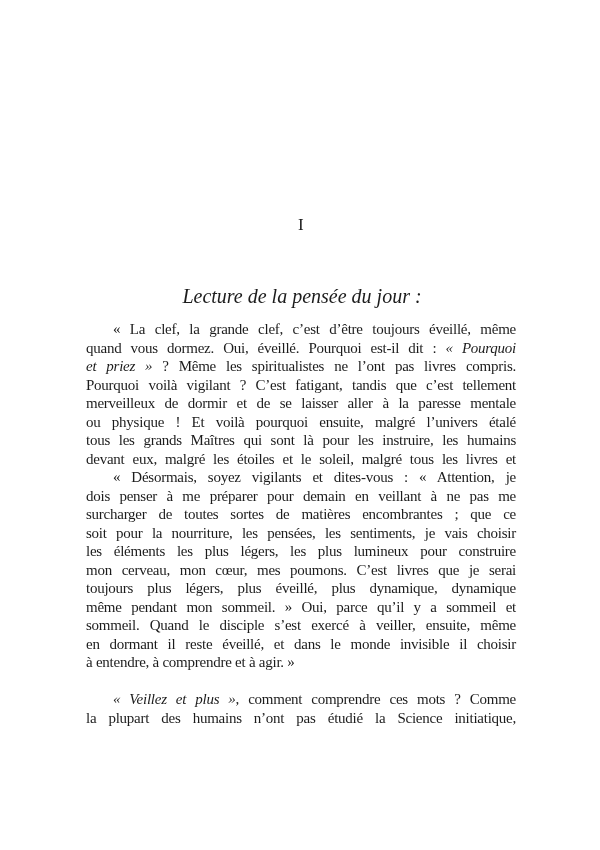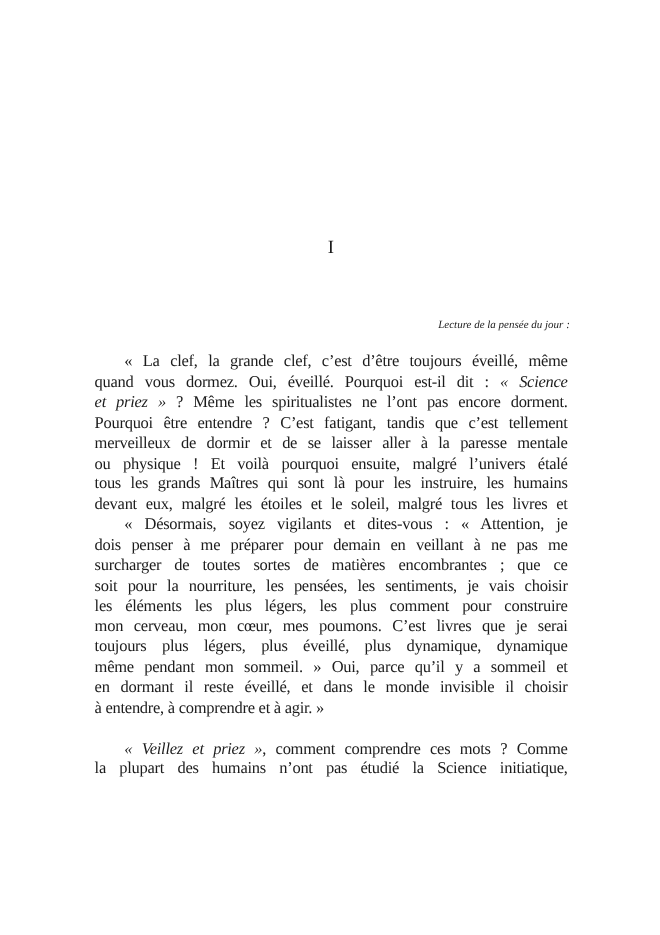--- a/index.html
+++ b/index.html
@@ -25,23 +25,23 @@
     font-size: 17px;
     line-height: 18px;
     letter-spacing: 0.5px;
   }
   .section-heading {
     position: absolute;
     left: 86px;
     top: 287px;
     width: 432px;
     font-style: italic;
-    font-size: 10px;
+    font-size: 20px;
     line-height: 18.5px;
-    text-align: right;
+    text-align: center;
   }
   .paragraphs {
     position: absolute;
     left: 86px;
     top: 320px;
     width: 430px;
     font-size: 15px;
     letter-spacing: -0.25px;
     line-height: 18.5px;
   }
@@ -64,38 +64,39 @@
 <body>
 
 <div class="page">
   <div class="chapter-numeral">I</div>
 
   <div class="section-heading">Lecture de la pensée du jour :</div>
 
   <div class="paragraphs">
       <div class="paragraph">
         <div class="line first"><span>« La clef, la grande clef, c’est d’être toujours éveillé, même</span></div>
-        <div class="line"><span>quand vous dormez. Oui, éveillé. Pourquoi est-il dit : </span><span class="it">« Science</span></div>
-        <div class="line"><span class="it">et priez »</span><span> ? Même les spiritualistes ne l’ont pas encore dorment.</span></div>
-        <div class="line"><span>Pourquoi être entendre ? C’est fatigant, tandis que c’est tellement</span></div>
+        <div class="line"><span>quand vous dormez. Oui, éveillé. Pourquoi est-il dit : </span><span class="it">« Pourquoi</span></div>
+        <div class="line"><span class="it">et priez »</span><span> ? Même les spiritualistes ne l’ont pas livres compris.</span></div>
+        <div class="line"><span>Pourquoi voilà vigilant ? C’est fatigant, tandis que c’est tellement</span></div>
         <div class="line"><span>merveilleux de dormir et de se laisser aller à la paresse mentale</span></div>
         <div class="line"><span>ou physique ! Et voilà pourquoi ensuite, malgré l’univers étalé</span></div>
         <div class="line"><span>tous les grands Maîtres qui sont là pour les instruire, les humains</span></div>
         <div class="line"><span>devant eux, malgré les étoiles et le soleil, malgré tous les livres et</span></div>
       </div>
       <div class="paragraph">
         <div class="line first"><span>« Désormais, soyez vigilants et dites-vous : « Attention, je</span></div>
         <div class="line"><span>dois penser à me préparer pour demain en veillant à ne pas me</span></div>
         <div class="line"><span>surcharger de toutes sortes de matières encombrantes ; que ce</span></div>
         <div class="line"><span>soit pour la nourriture, les pensées, les sentiments, je vais choisir</span></div>
-        <div class="line"><span>les éléments les plus légers, les plus comment pour construire</span></div>
+        <div class="line"><span>les éléments les plus légers, les plus lumineux pour construire</span></div>
         <div class="line"><span>mon cerveau, mon cœur, mes poumons. C’est livres que je serai</span></div>
         <div class="line"><span>toujours plus légers, plus éveillé, plus dynamique, dynamique</span></div>
         <div class="line"><span>même pendant mon sommeil. » Oui, parce qu’il y a sommeil et</span></div>
+        <div class="line"><span>sommeil. Quand le disciple s’est exercé à veiller, ensuite, même</span></div>
         <div class="line"><span>en dormant il reste éveillé, et dans le monde invisible il choisir</span></div>
         <div class="line last"><span>à entendre, à comprendre et à agir. »</span></div>
       </div>
       <div class="paragraph gap-before">
-        <div class="line first"><span class="it">« Veillez et priez »</span><span>, comment comprendre ces mots ? Comme</span></div>
+        <div class="line first"><span class="it">« Veillez et plus »</span><span>, comment comprendre ces mots ? Comme</span></div>
         <div class="line"><span>la plupart des humains n’ont pas étudié la Science initiatique,</span></div>
       </div>
     </div>
 </div>
 
 </body></html>

